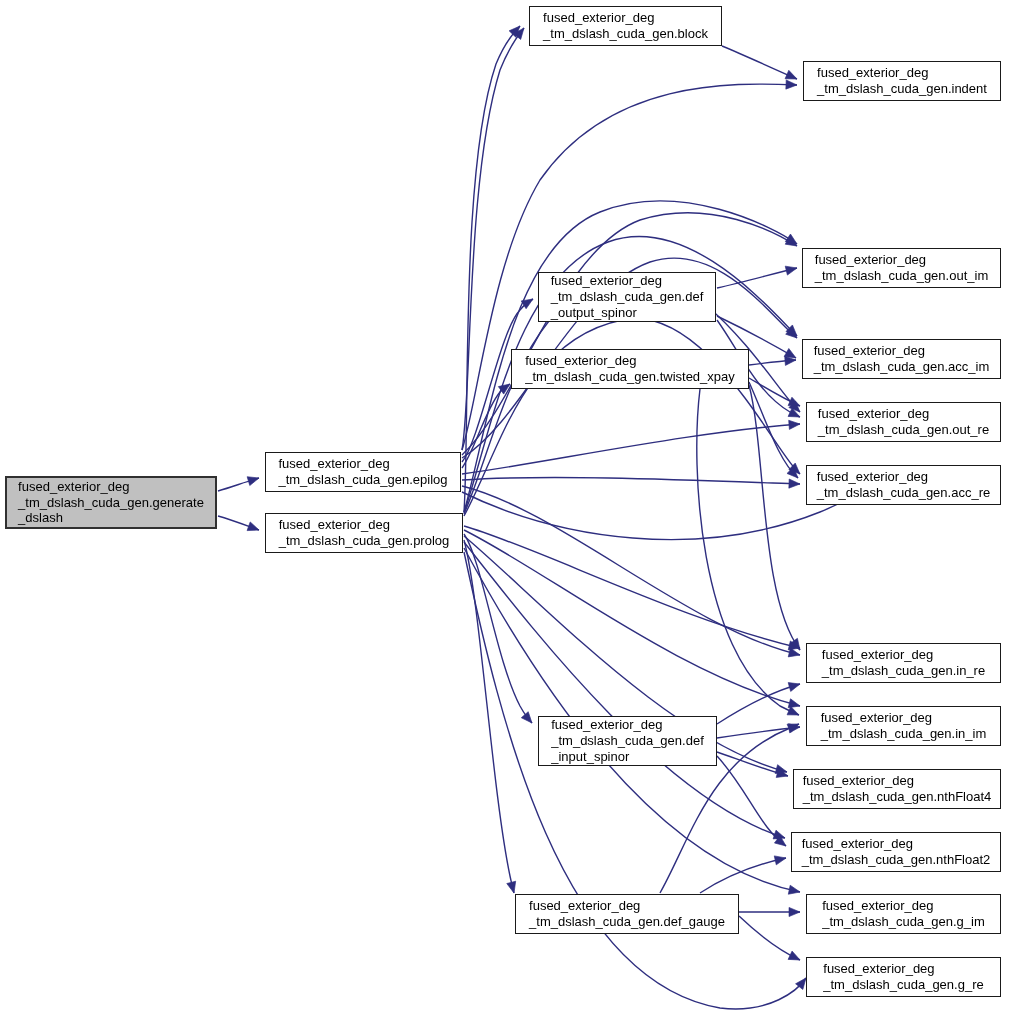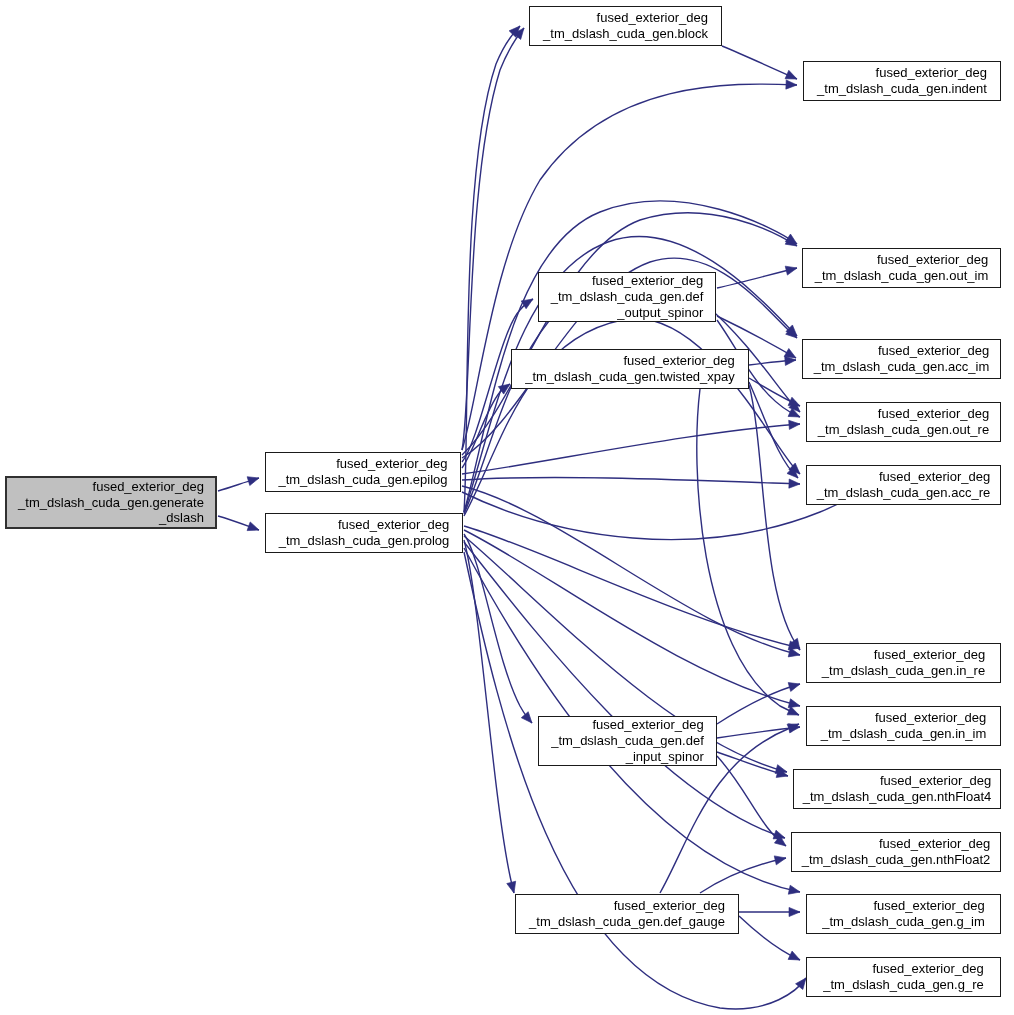--- a/index.html
+++ b/index.html
@@ -32,21 +32,21 @@
     stroke-width: 0.6;
   }
   .node-box {
     position: absolute;
     box-sizing: border-box;
     border: 1px solid #1a1a1a;
     background: #ffffff;
     display: flex;
     align-items: center;
     justify-content: center;
-    text-align: right;
+    text-align: left;
     line-height: 1.22;
     font-size: 13px;
     color: #000000;
     white-space: pre-line;
     padding: 0 3px;
   }
   .node-box.highlight {
     background: #c0c0c0;
     border: 2px solid #303030;
   }

